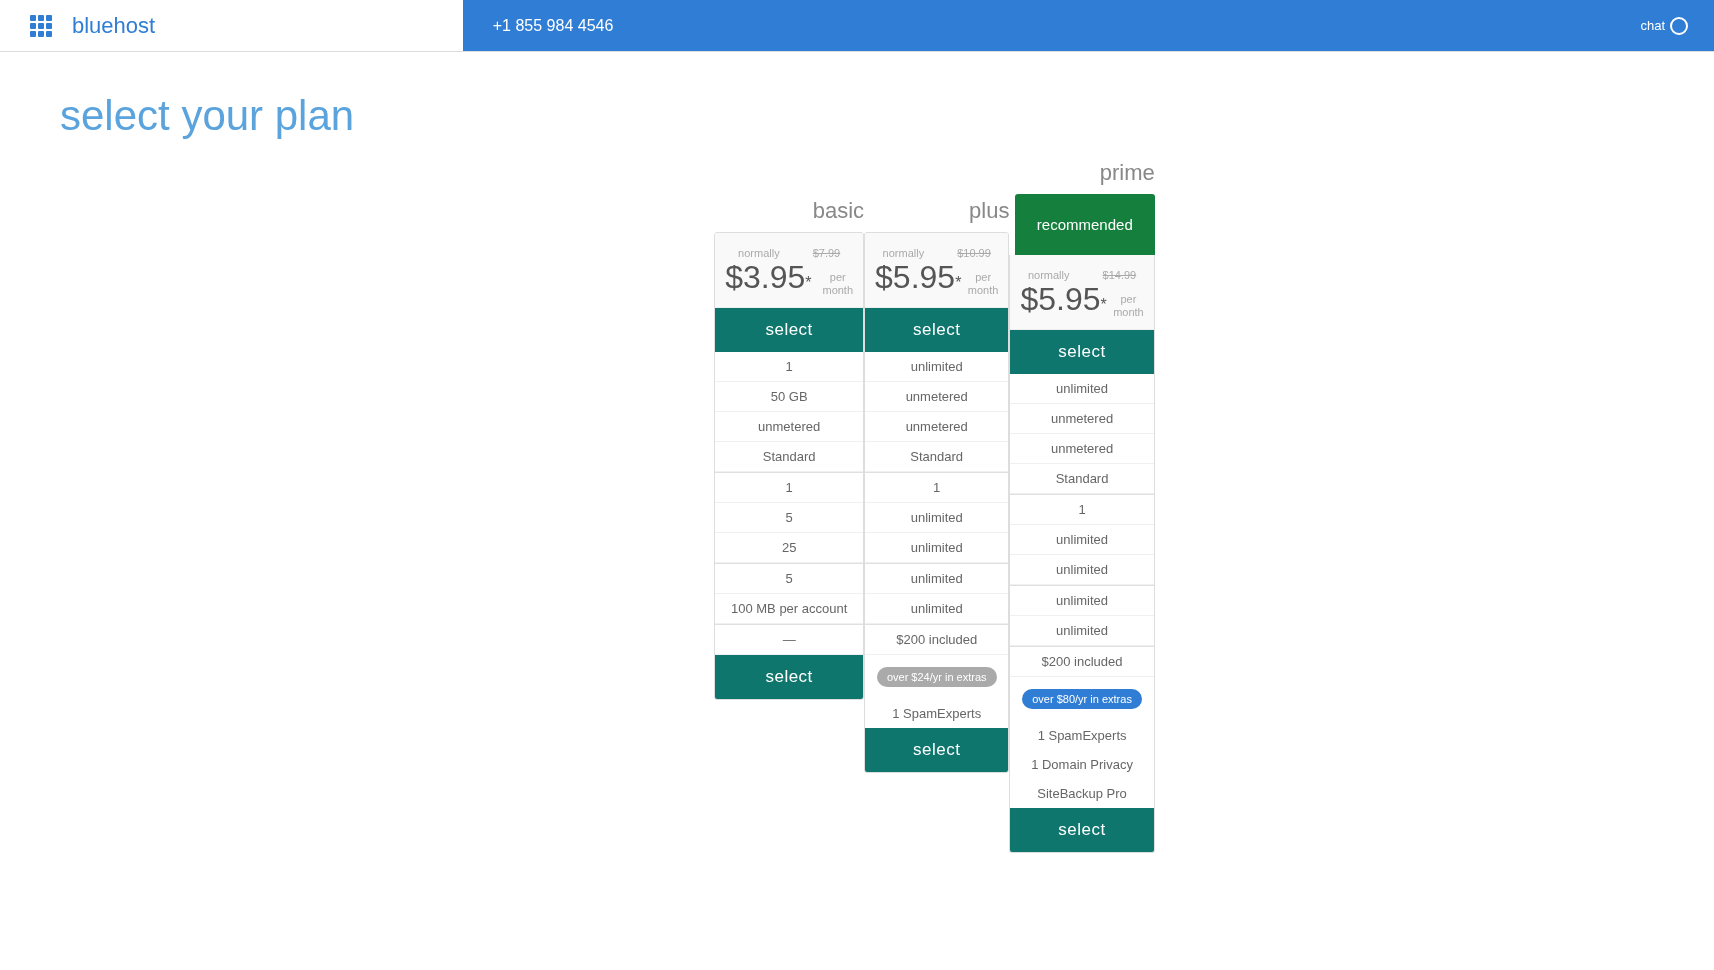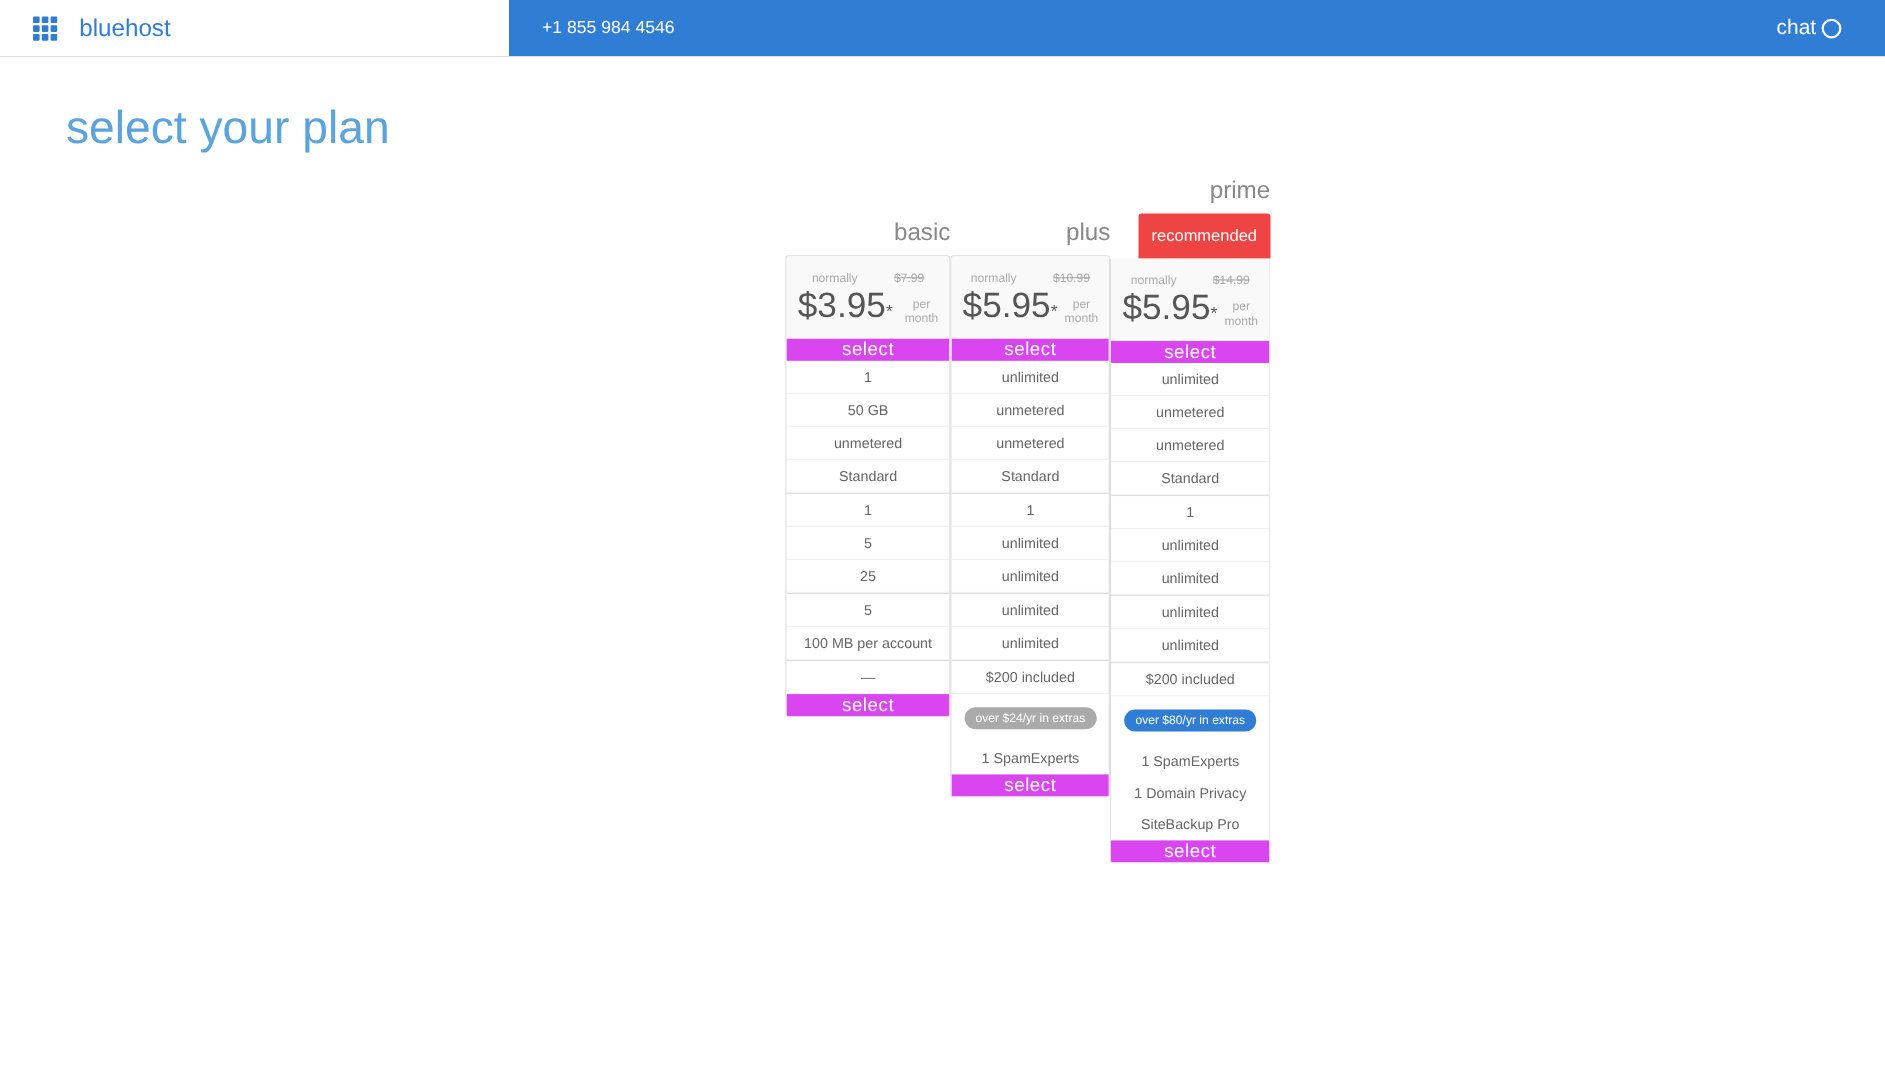--- a/index.html
+++ b/index.html
@@ -36,22 +36,22 @@
       font-weight: 300;
     }
     .header-phone {
       flex: 1;
       color: #fff;
       font-size: 16px;
       padding-left: 30px;
     }
     .header-chat {
       color: #fff;
-      font-size: 19px;
-      padding-right: 40px;
+      font-size: 13px;
+      padding-right: 26px;
       display: flex;
       align-items: center;
       gap: 5px;
       cursor: pointer;
     }
     .chat-bubble {
       width: 18px;
       height: 18px;
       border: 2px solid #fff;
       border-radius: 50%;
@@ -69,24 +69,24 @@
       margin-bottom: 20px;
     }
     .plan-name {
       text-align: center;
       font-size: 22px;
       font-weight: 300;
       color: #888;
       margin-bottom: 8px;
     }
     .recommended-badge {
-      background: #ef4444;
-      color: #fff;
-      text-align: center;
-      padding: 12px;
+      background: #15803d;
+      color: #fff;
+      text-align: center;
+      padding: 22px;
       font-size: 15px;
       border-radius: 3px 3px 0 0;
     }
     .plan-card {
       border: 1px solid #ddd;
       border-radius: 3px;
       overflow: hidden;
     }
     .plan-card.recommended {
       border-top: none;
@@ -119,23 +119,24 @@
       color: #aaa;
       display: inline-block;
       vertical-align: middle;
       line-height: 1.2;
       margin-left: 2px;
     }
 
     .select-btn {
       display: block;
       width: 100%;
-      background: #d946ef;
+      background: #0f766e;
       color: #fff;
       border: none;
+      padding: 12px;
       font-size: 17px;
       cursor: pointer;
       text-align: center;
       letter-spacing: 0.5px;
     }
 
     
     .feature-rows {
       border-top: none;
     }

